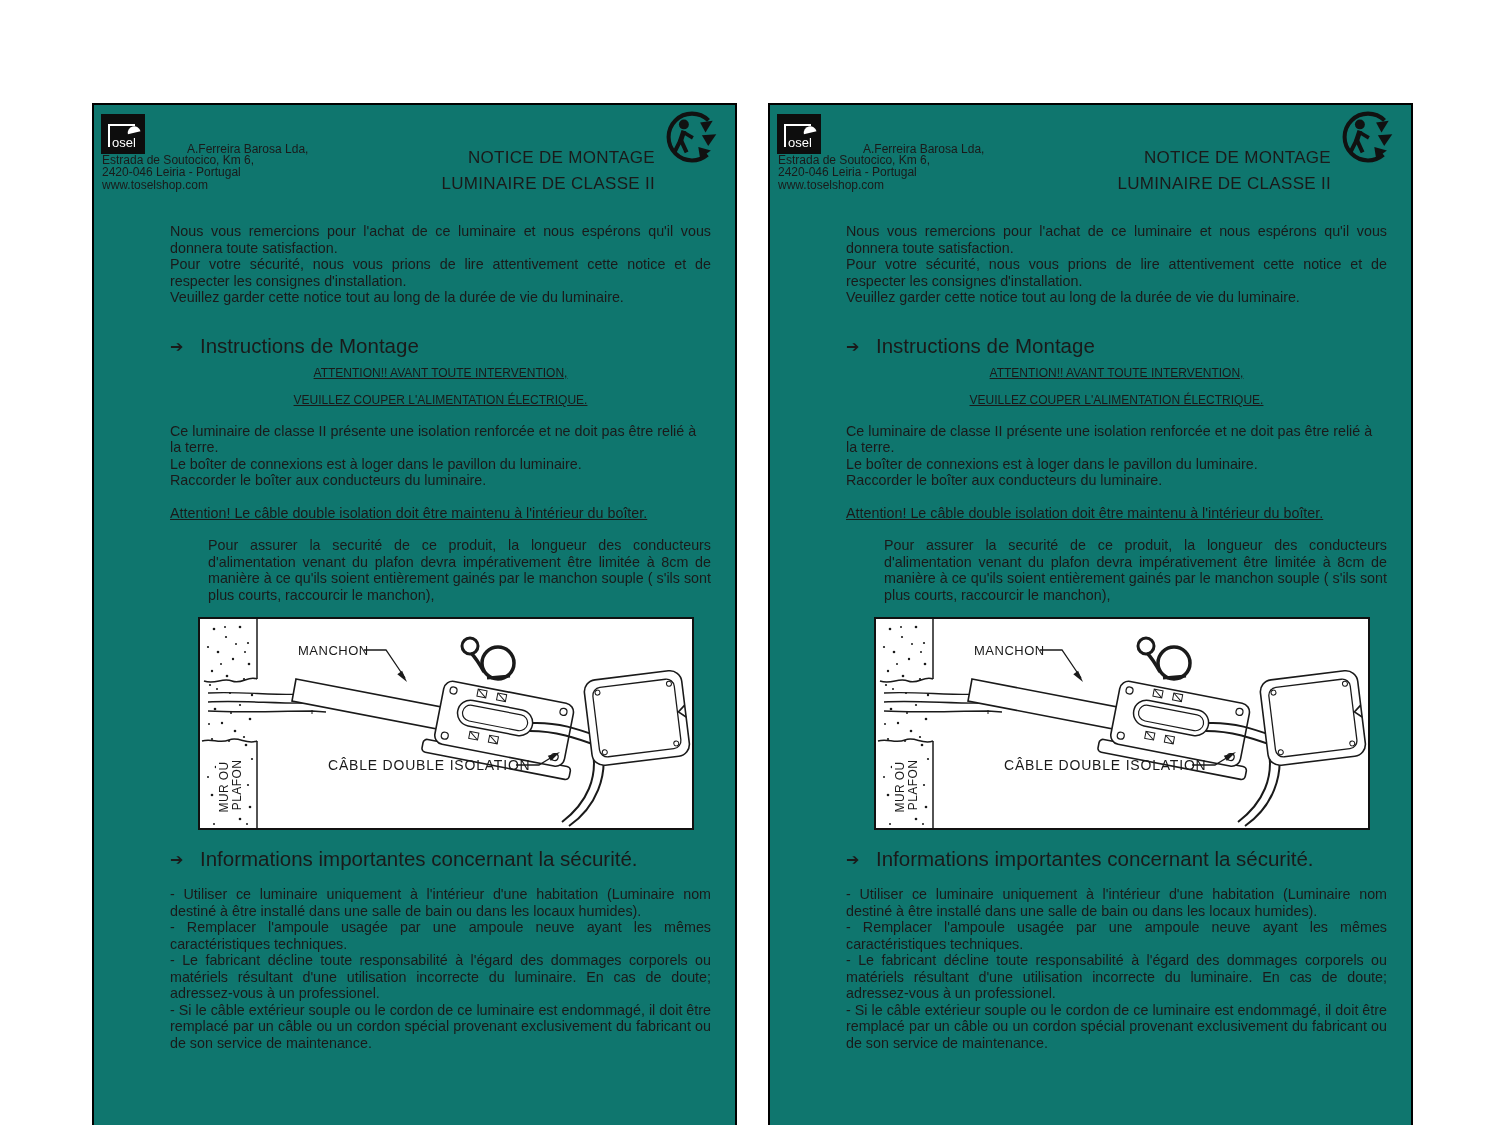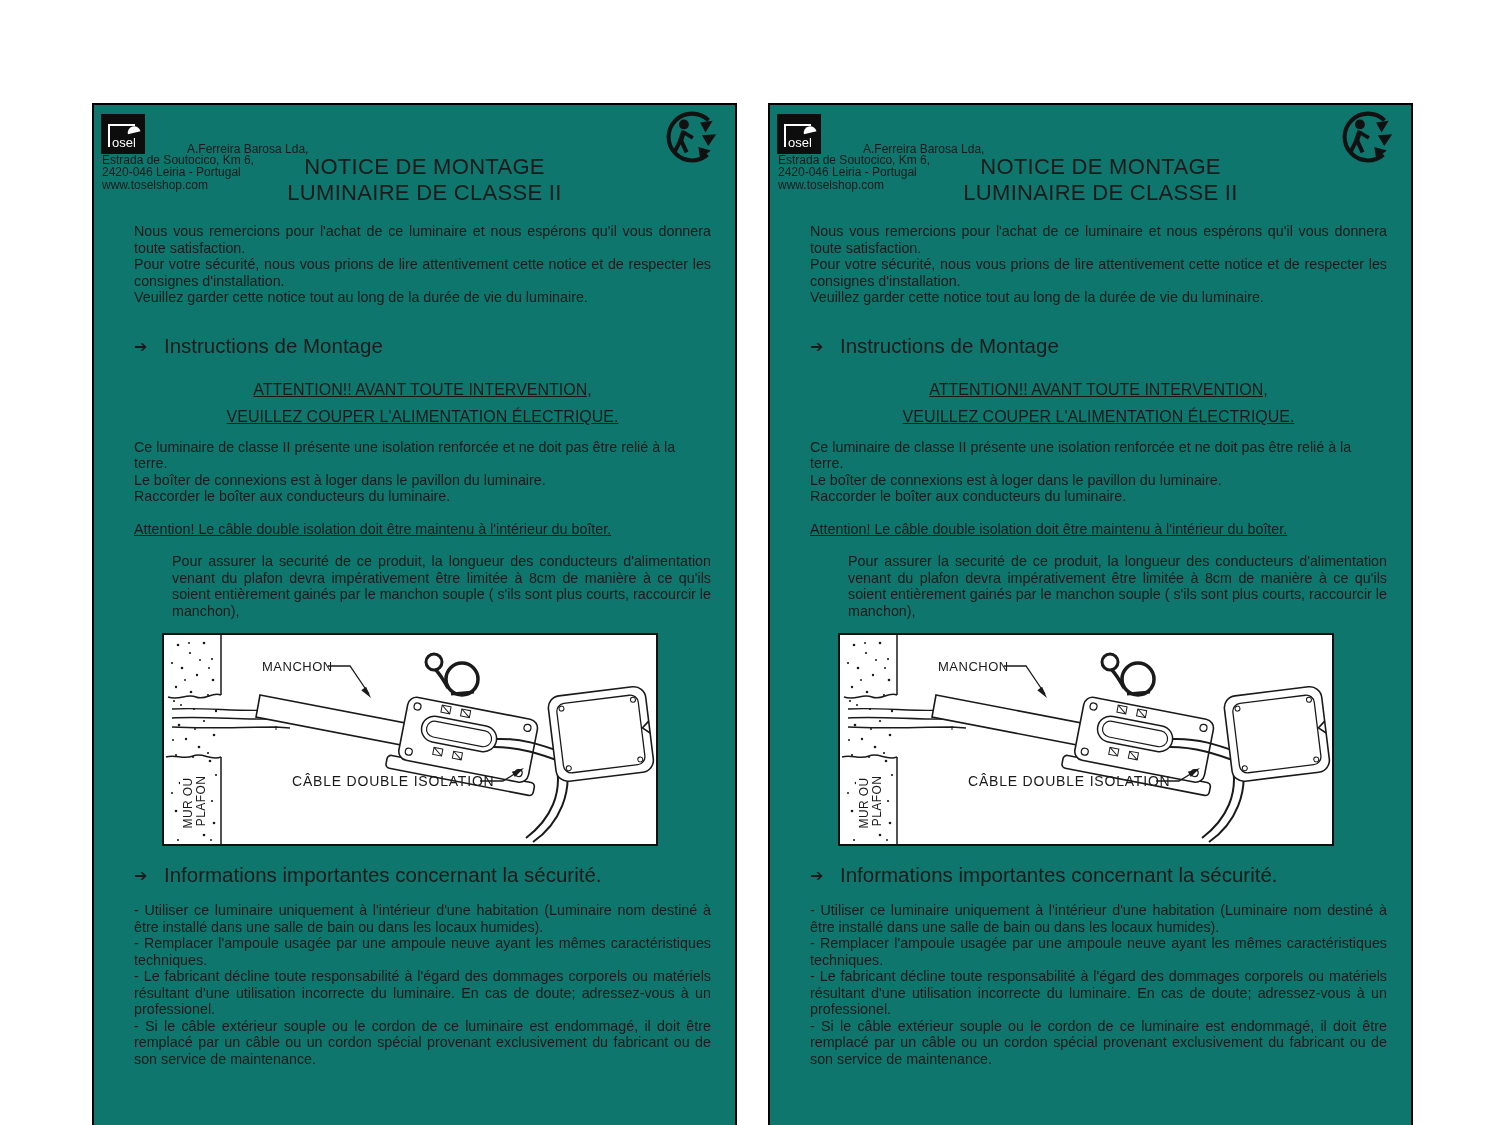--- a/index.html
+++ b/index.html
@@ -14,33 +14,33 @@
     font-size:14.3px;line-height:16.5px;
   }
   .sheet-1{left:92px;}
   .sheet-2{left:768px;}
 
   
   .hdr{position:relative;height:100px;}
   .logo{position:absolute;left:7px;top:9px;width:44px;height:40px;}
   .company-line1{position:absolute;left:57px;top:36px;font-size:12px;white-space:nowrap;margin-left:36px;}
   .company-rest{position:absolute;left:8px;top:49px;font-size:12px;line-height:12.3px;white-space:nowrap;}
-  .doc-title{position:absolute;left:100px;right:80px;top:49px;text-align:center;
-    font-size:22px;line-height:26px;letter-spacing:.3px;}
+  .doc-title{position:absolute;left:100px;right:80px;top:40px;text-align:right;
+    font-size:17px;line-height:26px;letter-spacing:.3px;}
   .triman{position:absolute;right:16px;top:5px;width:54px;height:54px;}
 
   
-  .content{padding:0 24px 0 40px;}
+  .content{padding:0 24px 0 76px;}
   .intro{margin-top:18px;}
   .intro p{margin:0;text-align:justify;}
   .h-sec{margin:27px 0 0 0;font-size:20.5px;line-height:26px;}
   .h-sec .arrow{display:inline-block;width:30px;font-size:16px;
     font-family:"DejaVu Sans",sans-serif;vertical-align:1px;}
   .h-sec2{margin-top:16px;}
-  .warning{margin-top:16px;text-align:center;font-size:16px;line-height:27.5px;}
+  .warning{text-align:center;font-size:12px;line-height:27.5px;}
   .warning div{text-decoration:underline;}
   .plain{margin-top:8px;}
   .plain div{margin:0;}
   .note{margin-top:16px;text-decoration:underline;}
   .para{margin-top:16px;text-align:justify;margin-left:38px;}
   .items{margin-top:13px;}
   .items p{margin:0;text-align:justify;}
 
   
   .diagram{margin:6px 16px 0 28px;width:492px;height:209px;border:2px solid #111;

